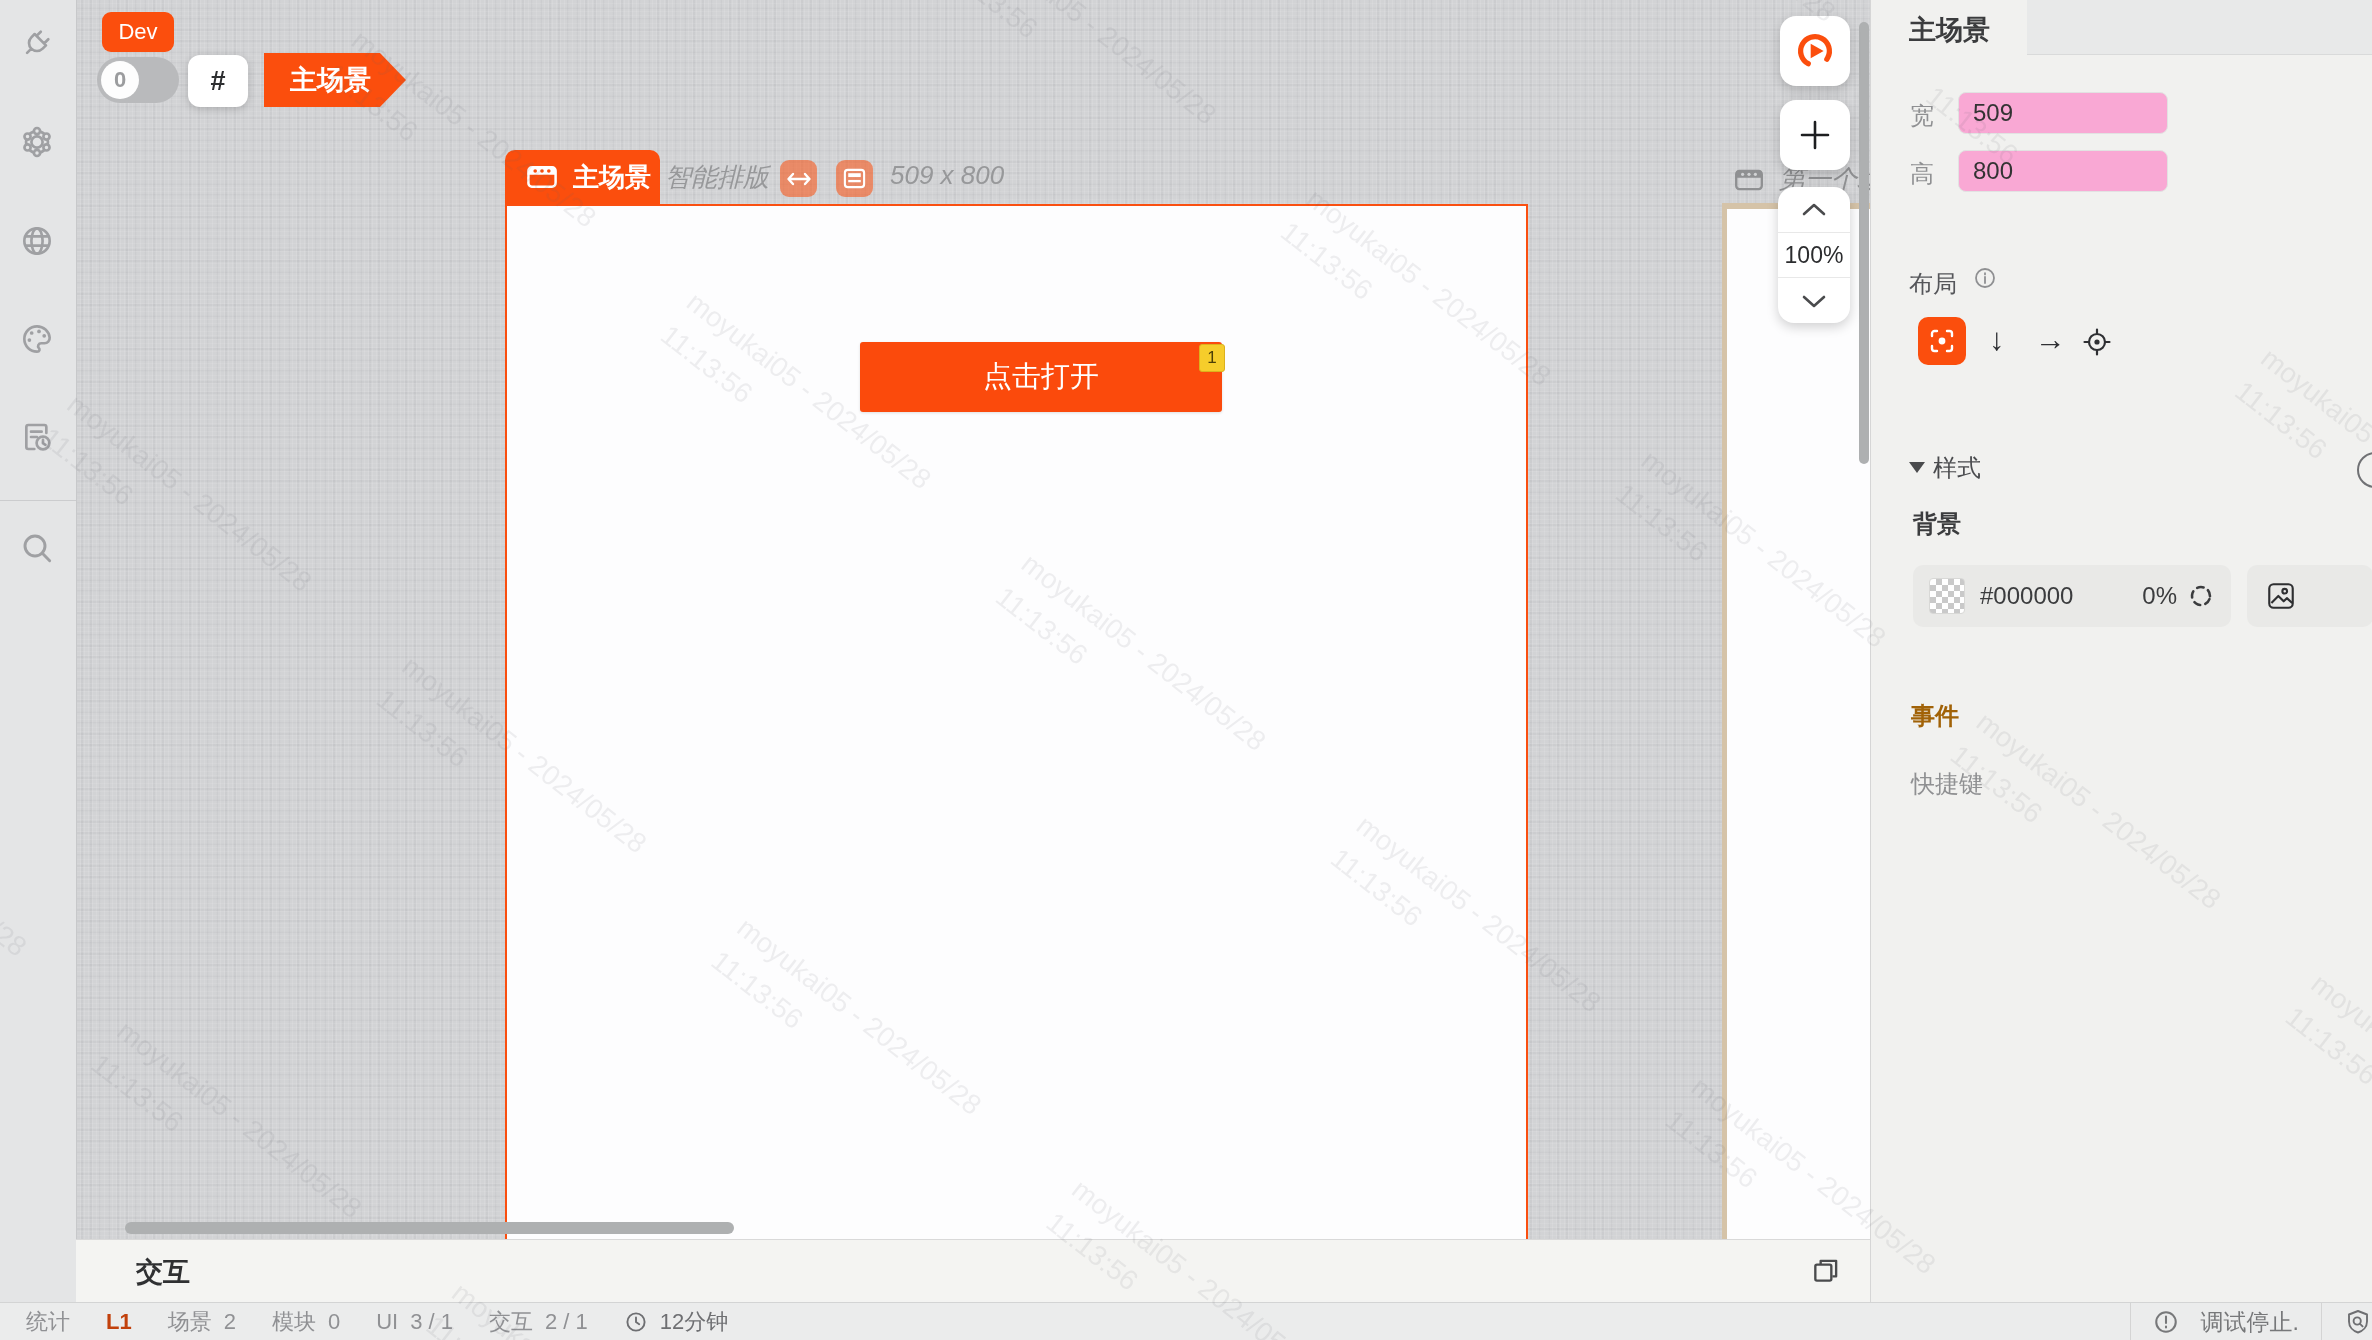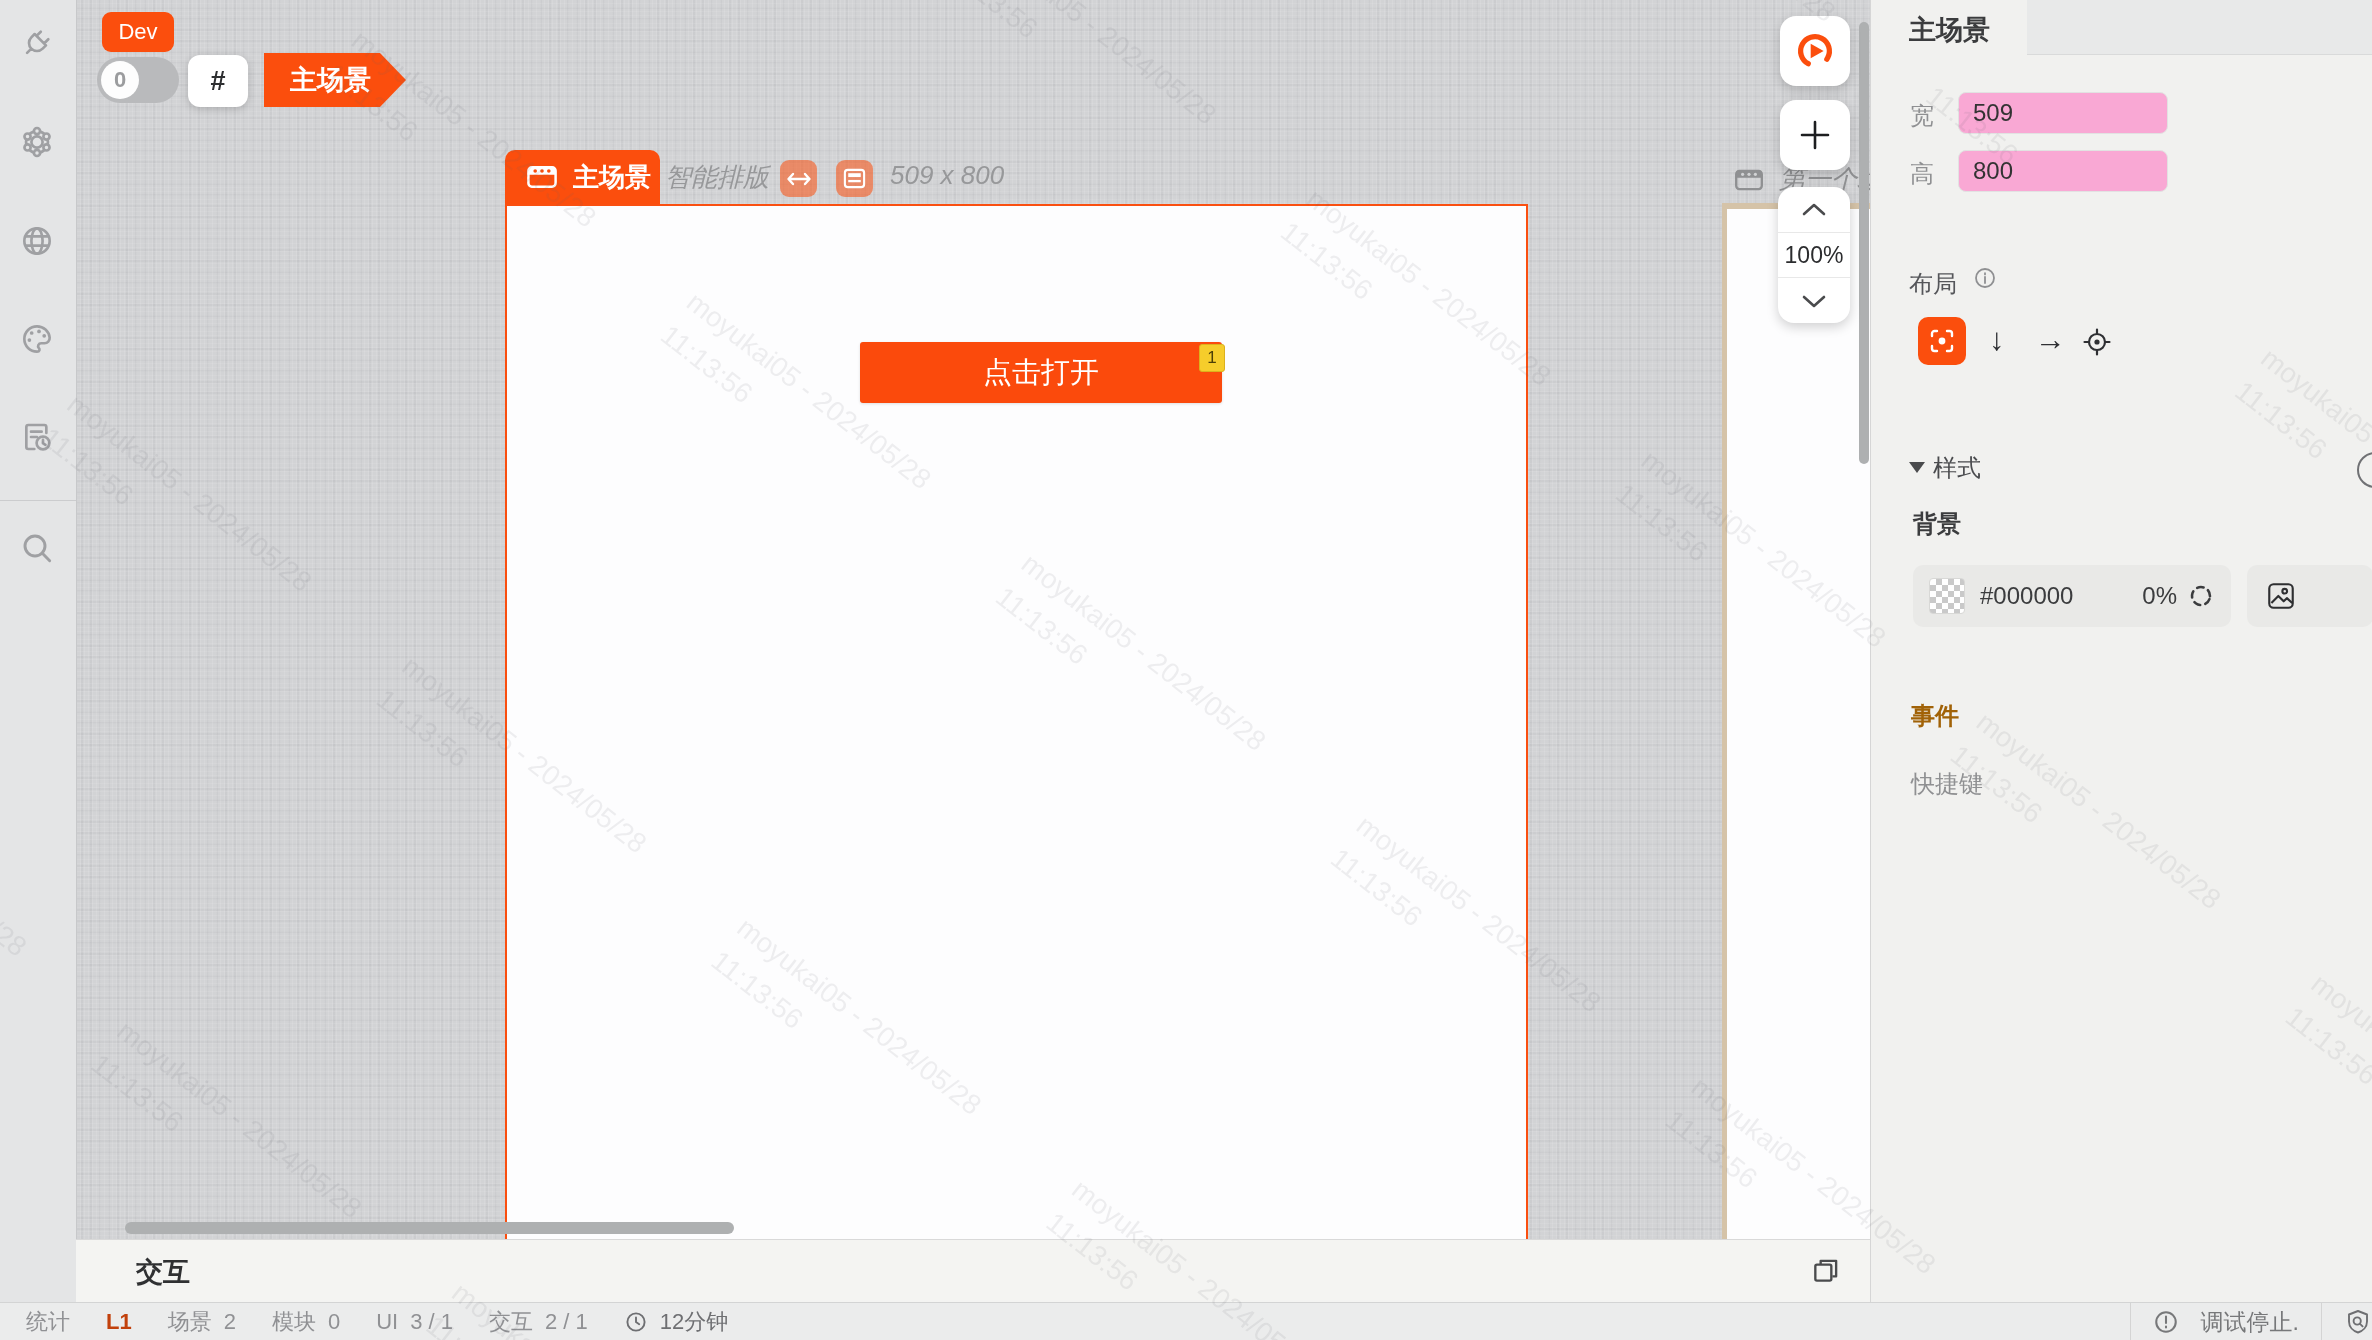--- a/index.html
+++ b/index.html
@@ -52,21 +52,21 @@
   .tab-active .tab-label{color:#fff; font-size:26px; font-weight:bold;}
   .tab-secondary{left:665px; top:160px; font-size:26px; font-style:italic; color:#97989a; z-index:2; cursor:pointer;}
   .mini-btn{top:160px; width:37px; height:37px; background:rgba(251,78,13,.55); border-radius:9px;
     display:flex; align-items:center; justify-content:center; z-index:2; cursor:pointer; color:#fff;}
   .size-label{left:890px; top:160px; font-size:26px; font-style:italic; color:#97989a; z-index:2;}
 
   .tab2{left:1733px; top:162px; display:flex; align-items:center; gap:14px; z-index:2; color:#8f9092; cursor:pointer;}
   .tab2 .tab-label{font-size:26px; font-style:italic; white-space:nowrap;}
 
   
-  .cta-button{left:860px; top:342px; width:362px; height:61px; background:#fb4a0c; border-radius:3px;
+  .cta-button{left:860px; top:342px; width:362px; height:70px; background:#fb4a0c; border-radius:3px;
     display:flex; align-items:center; justify-content:center; color:#fff; font-size:29px; z-index:2;
     box-shadow:0 1px 3px rgba(0,0,0,.12); cursor:pointer;}
   .cta-badge{left:1199px; top:344px; width:24px; height:26px; background:#f6cd2b; border:1px solid #dcb11d;
     border-radius:3px; color:#4c3f07; font-size:17px; display:flex; align-items:center; justify-content:center; z-index:3;}
 
   
   .vscroll{left:1859px; top:22px; width:10px; height:442px; background:#aeb0b1; border-radius:5px; z-index:4; cursor:pointer;}
   .hscroll{left:125px; top:1222px; width:609px; height:12px; background:#aeb0b1; border-radius:6px; z-index:4; cursor:pointer;}
 
   

